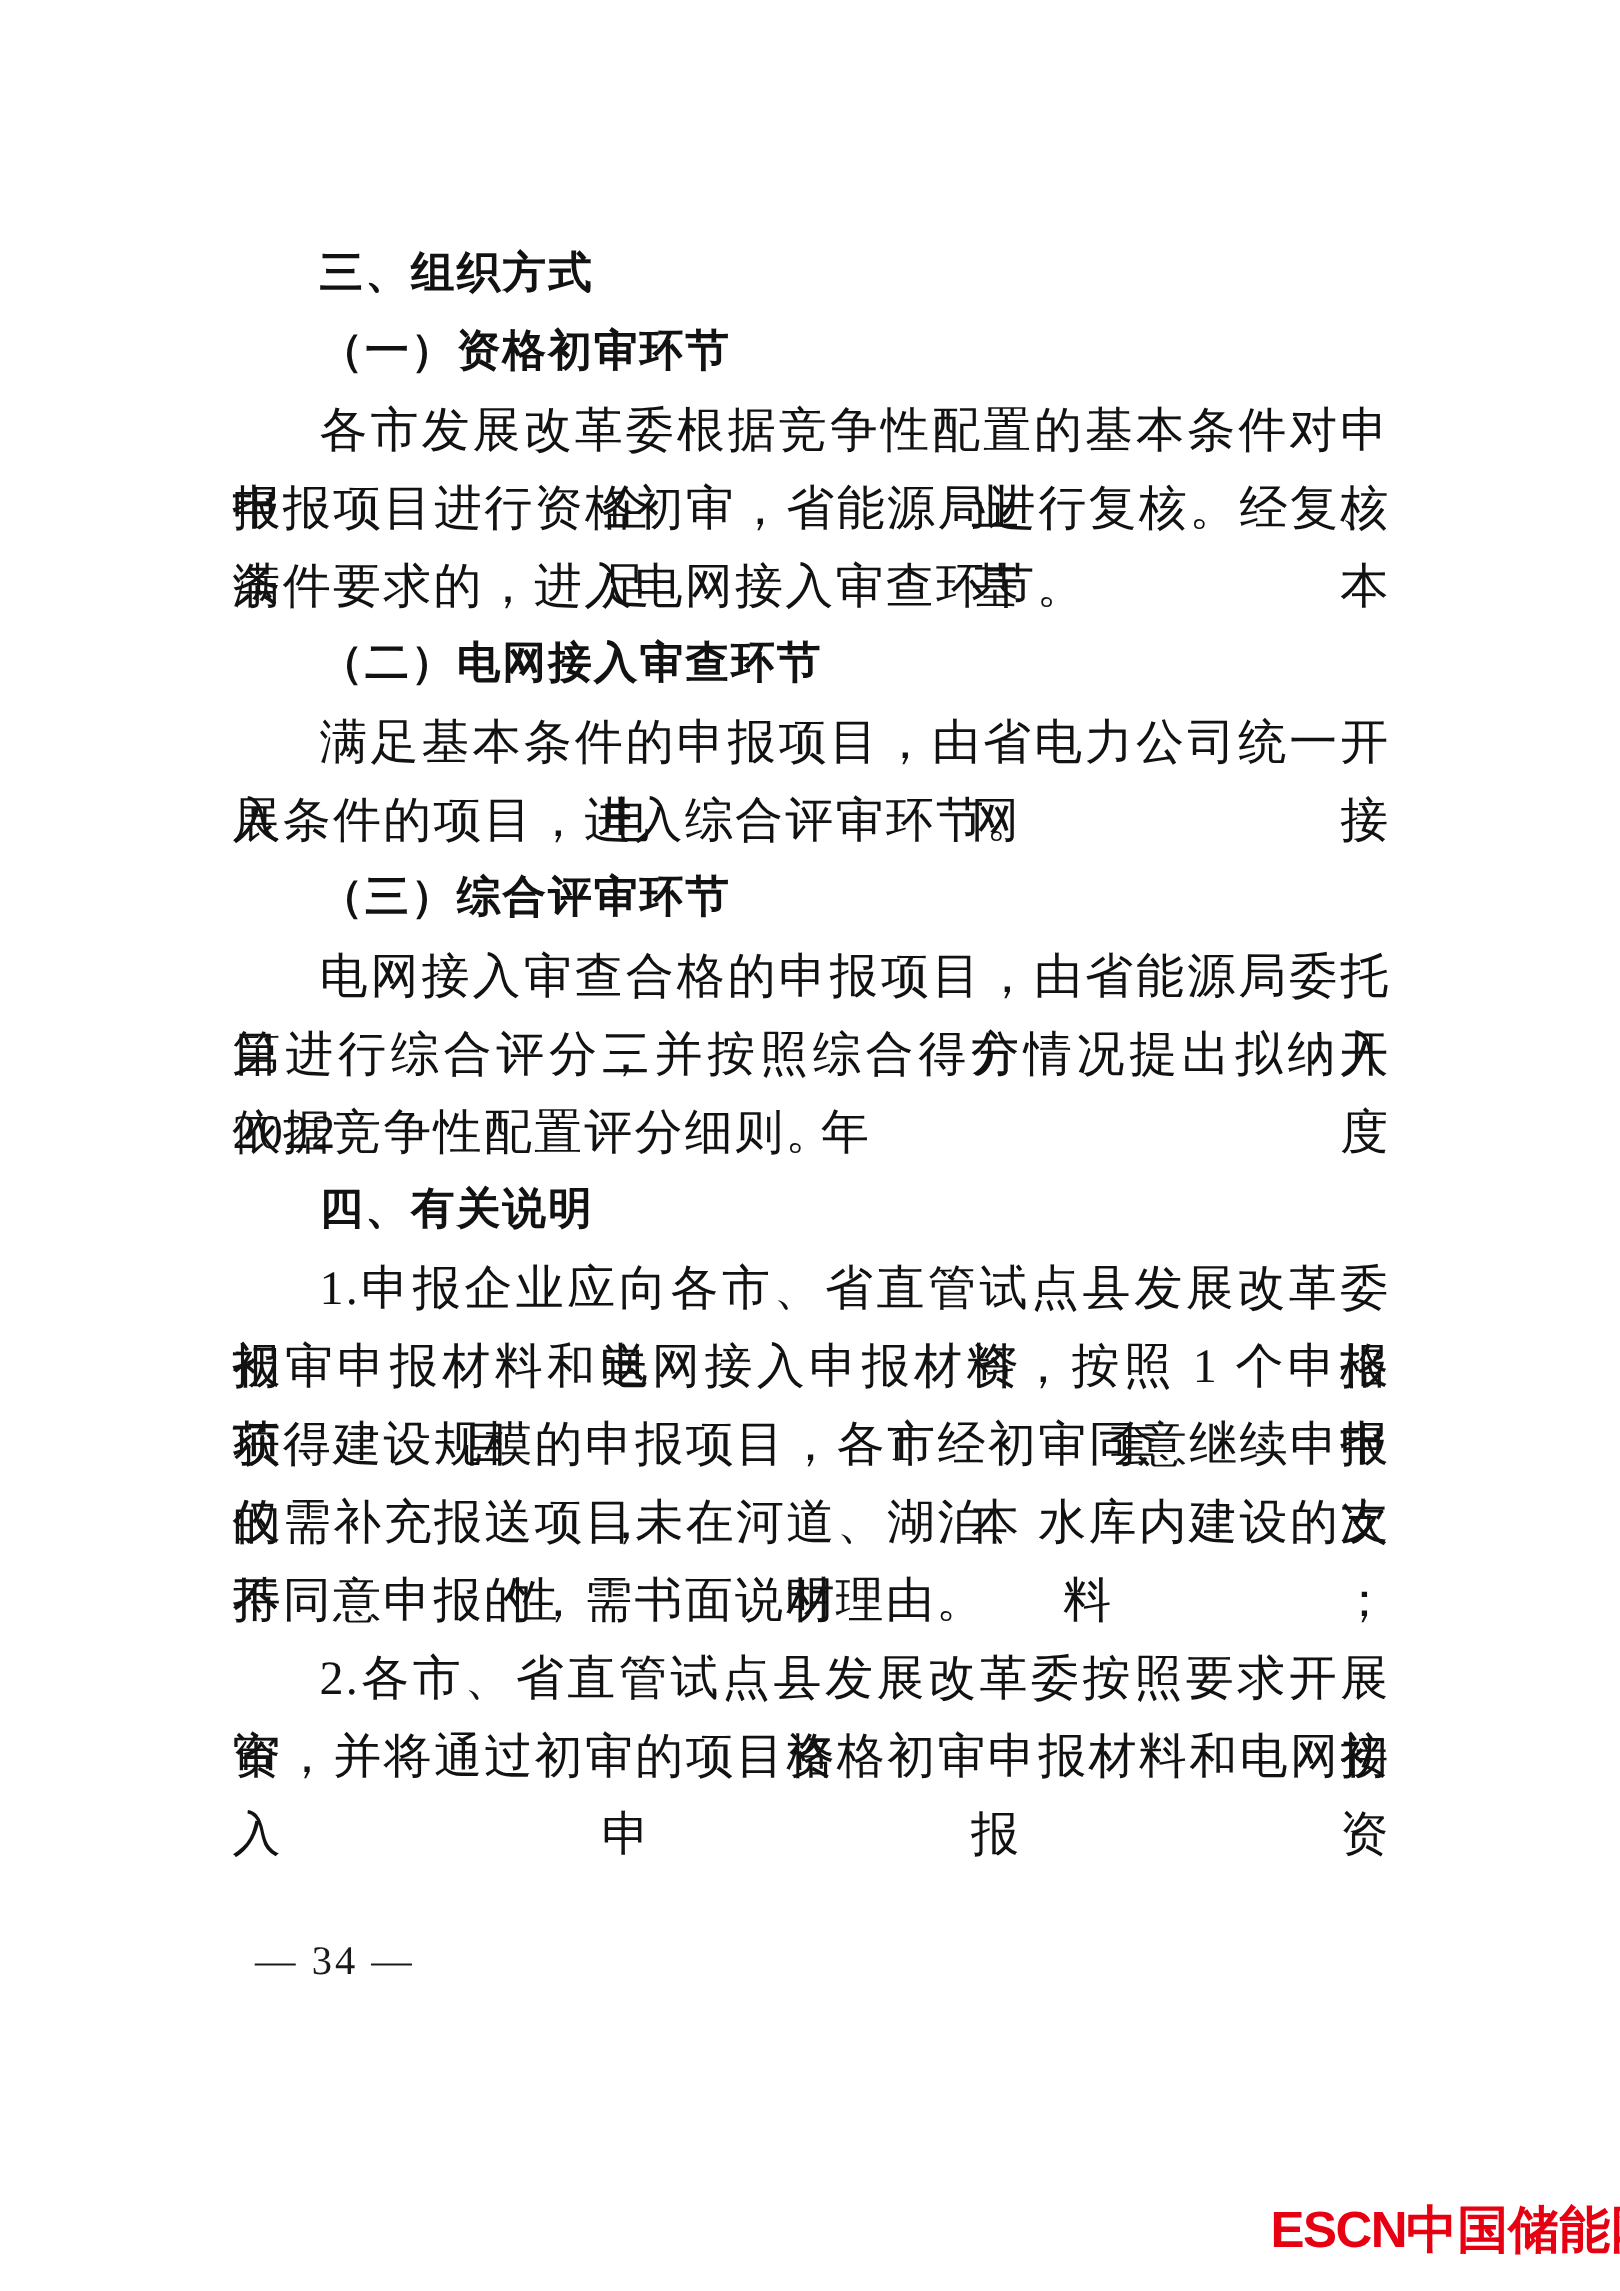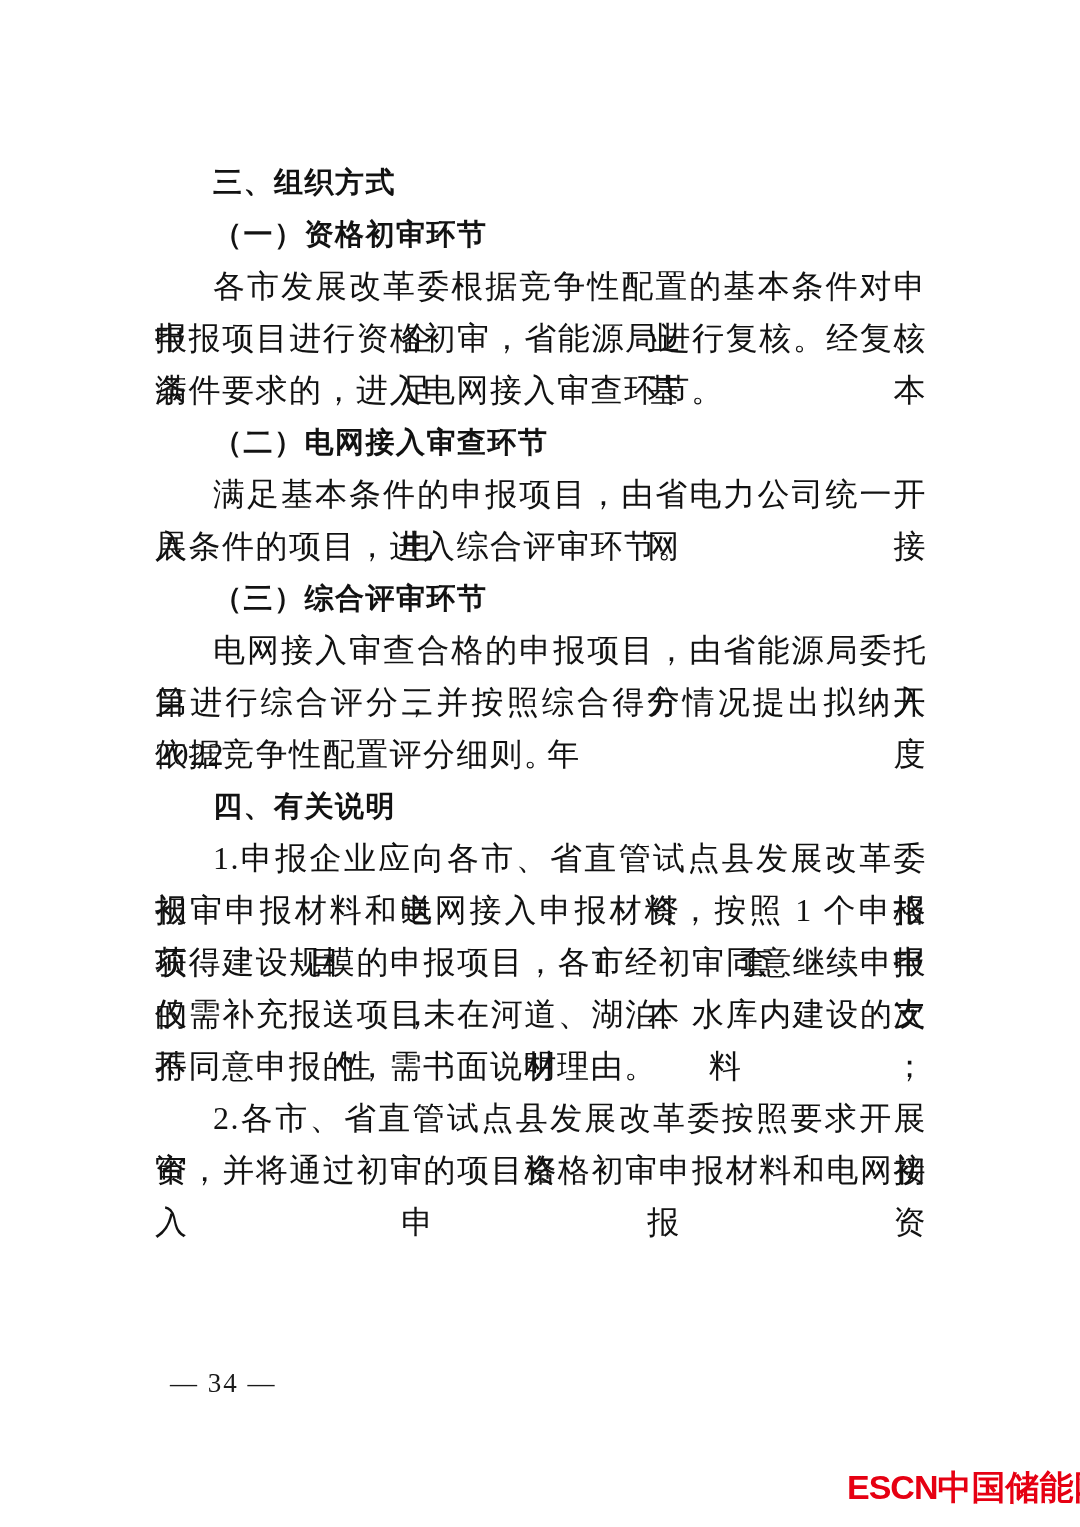--- a/index.html
+++ b/index.html
@@ -49,21 +49,21 @@
     font-size: 29px;
   }
   .style-subheading {
     font-family: "Liberation Serif", "DejaVu Serif", serif;
     font-weight: 700;
     font-size: 29px;
   }
   .footer-page-number {
     position: absolute;
     left: 170px;
-    top: 1363px;
+    top: 1287px;
     height: 40px;
     line-height: 40px;
     font-family: "Liberation Serif", "DejaVu Serif", serif;
     font-size: 27px;
     letter-spacing: 2px;
     color: #1a1a1a;
   }
   .watermark {
     position: absolute;
     left: 847px;

